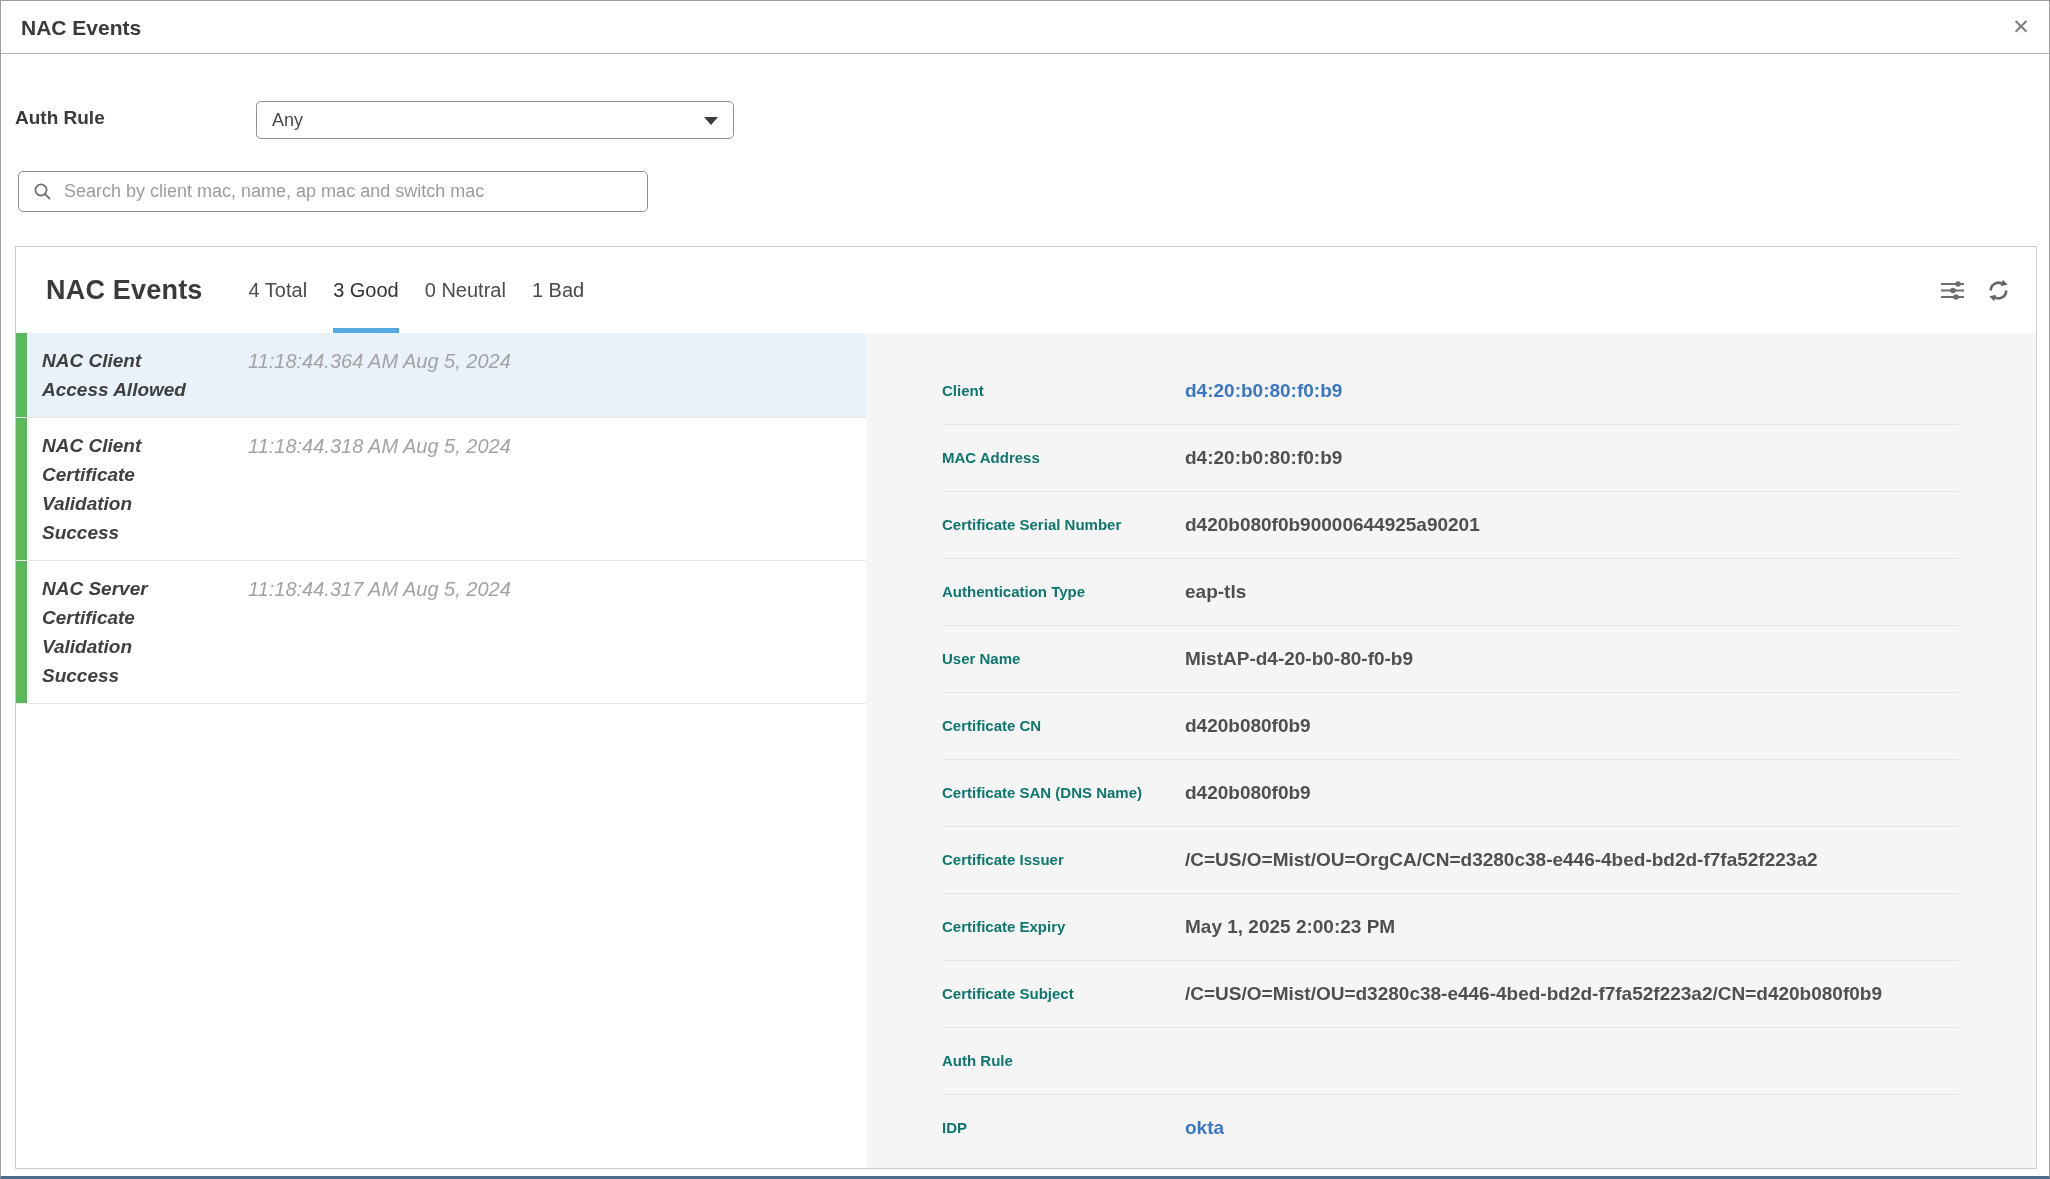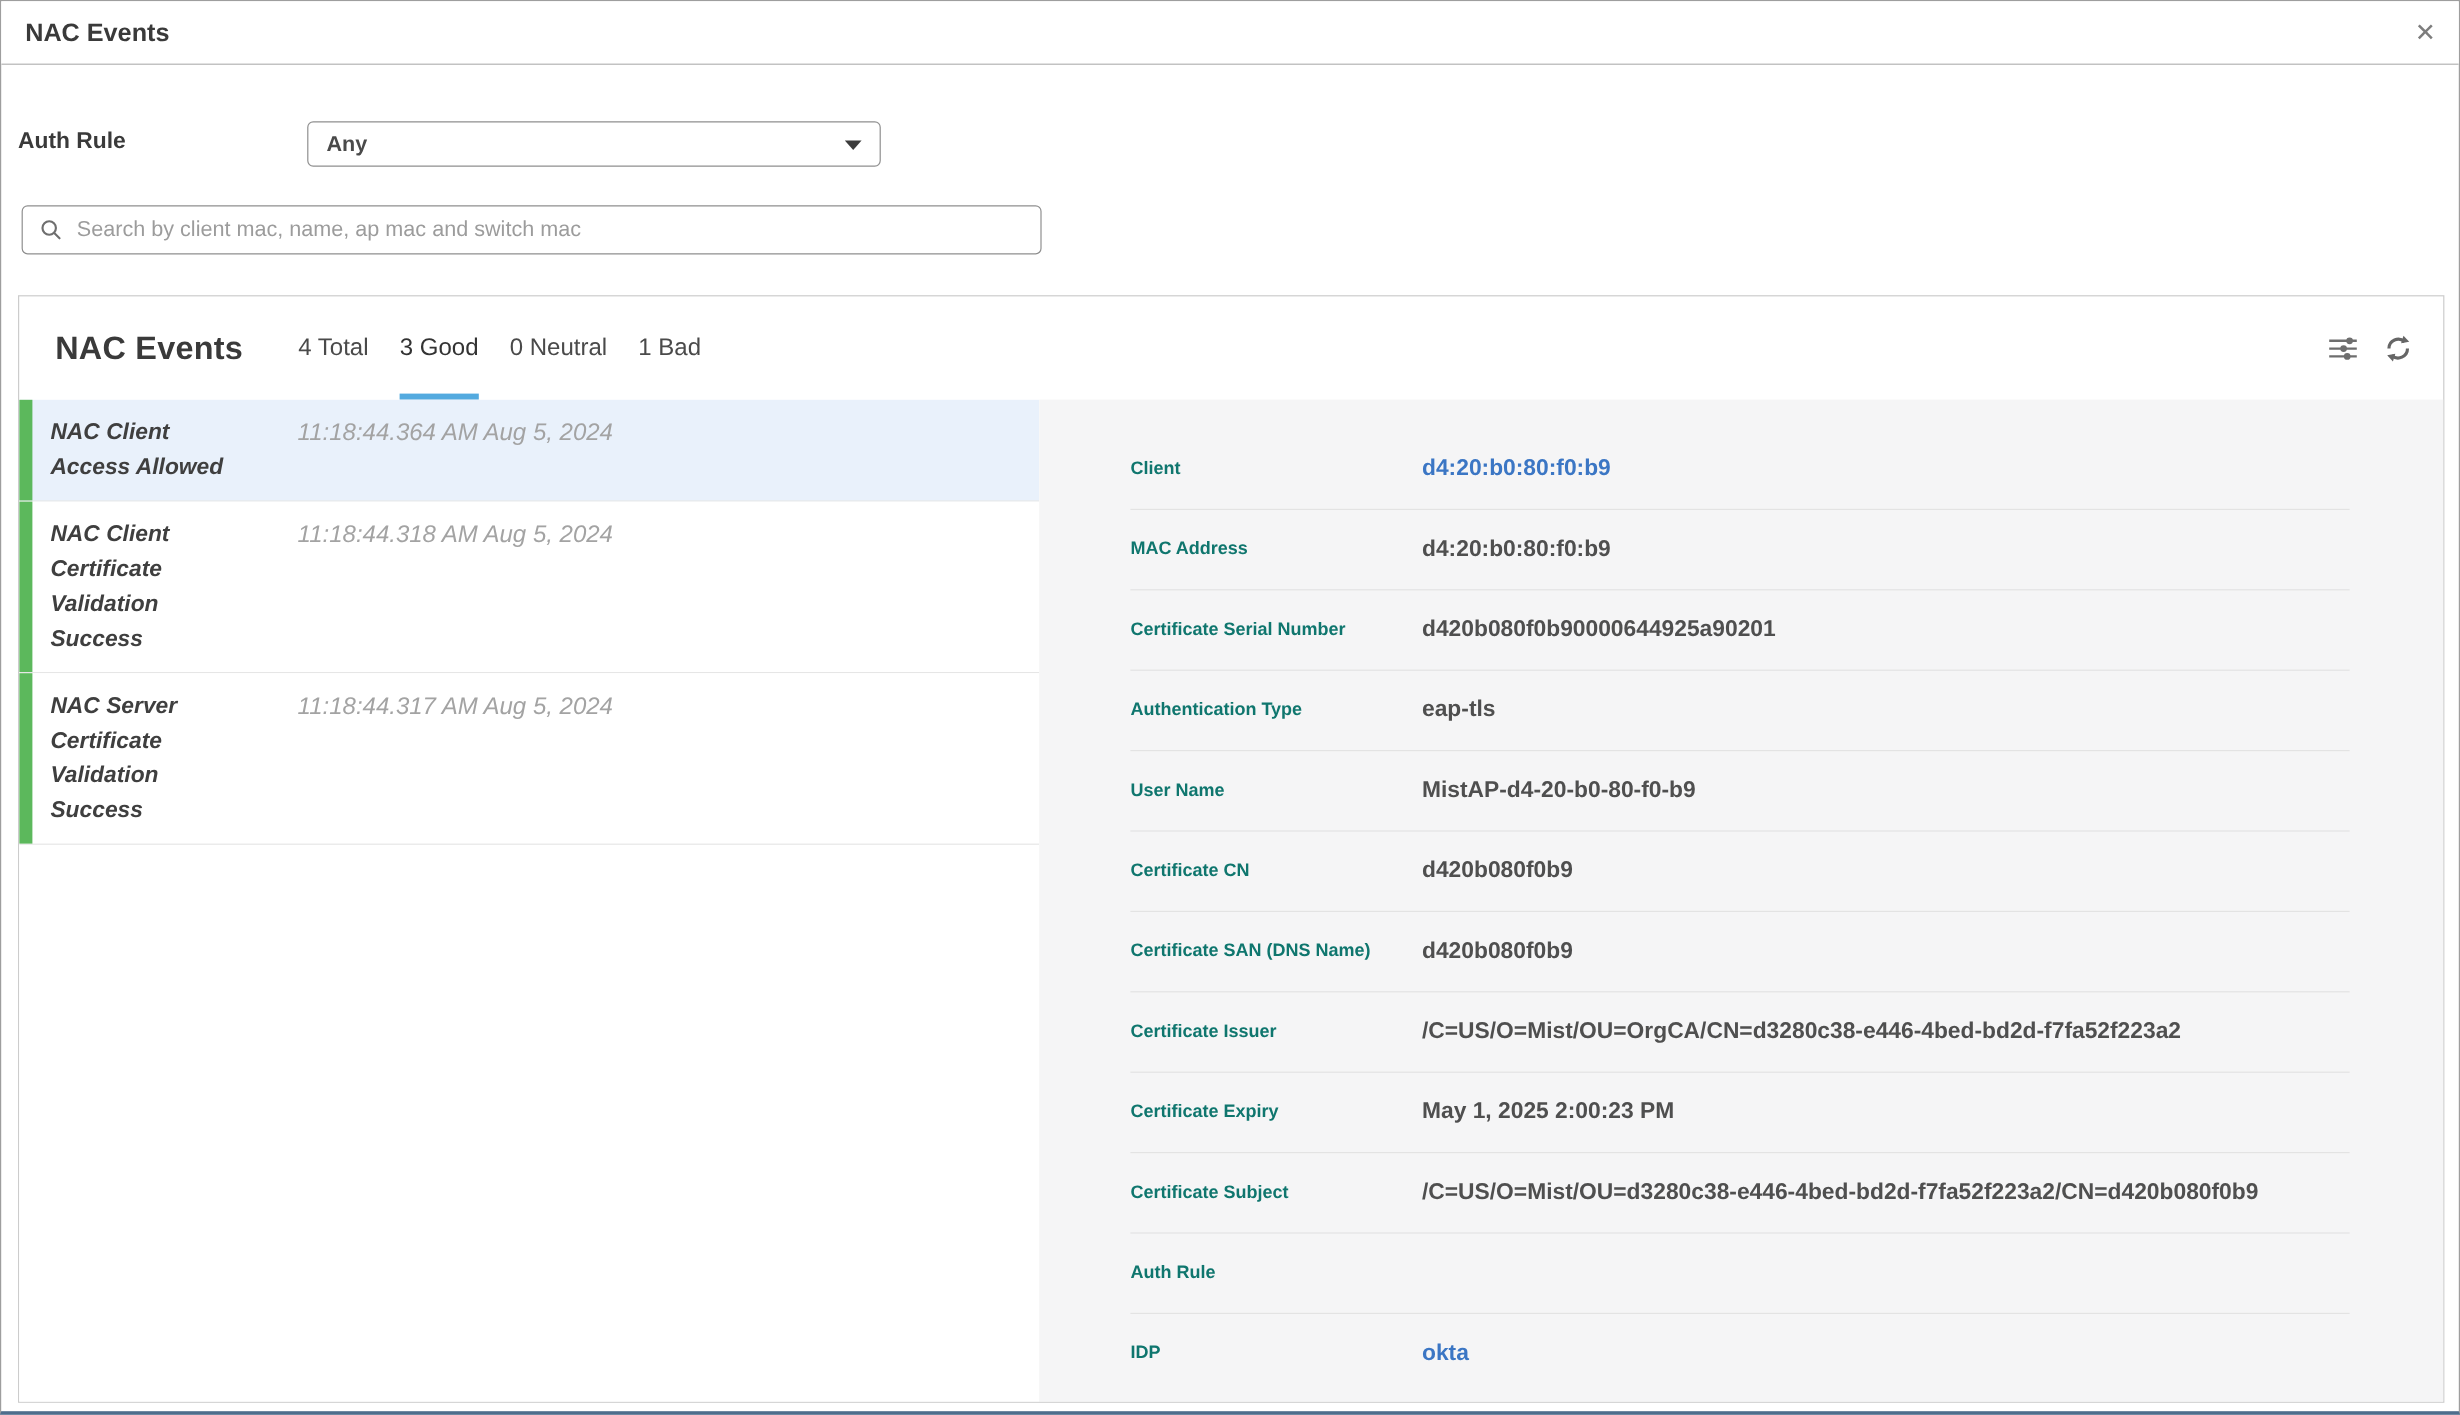--- a/index.html
+++ b/index.html
@@ -27,30 +27,30 @@
   }
 
   
   .auth-rule-label {
     position:absolute; left:14px; top:106px;
     font-size:19px; font-weight:700; color:#3a3a3a;
   }
   .dropdown {
     position:absolute; left:255px; top:100px; width:478px; height:38px;
     border:1px solid #8f8f8f; border-radius:5px; background:#fff;
-    display:flex; align-items:center; padding:0 36px 0 15px; cursor:pointer;font-weight:bold;
+    display:flex; align-items:center; padding:0 36px 0 15px; cursor:pointer;
   }
   .dropdown-value { font-size:18px; color:#4a4a4a; }
   .dropdown-caret {
     position:absolute; right:15px; top:15px; width:0; height:0;
     border-left:7px solid transparent; border-right:7px solid transparent;
     border-top:8px solid #3c3c3c;
   }
   .search-box {
-    position:absolute; left:17px; top:170px; width:850px; height:41px;
+    position:absolute; left:17px; top:170px; width:630px; height:41px;
     border:1px solid #8f8f8f; border-radius:5px; background:#fff;
     display:flex; align-items:center; padding:0 12px 0 14px;
   }
   .search-icon { flex:0 0 auto; margin-right:12px; display:flex; }
   .search-input {
     flex:1; border:none; outline:none; font-size:18px; color:#4a4a4a;
     font-family:"Liberation Sans", sans-serif; background:transparent;
   }
   .search-input::placeholder { color:#9c9c9c; }
 

